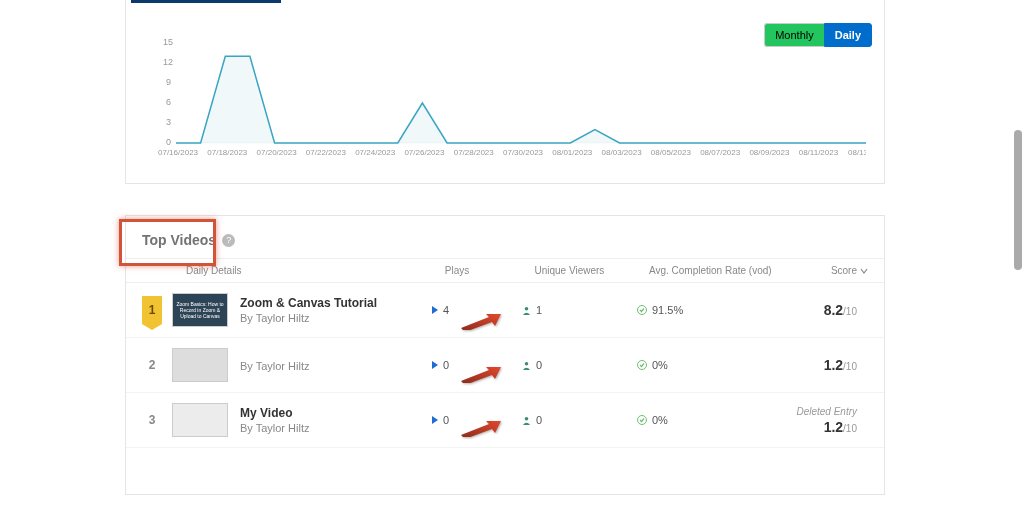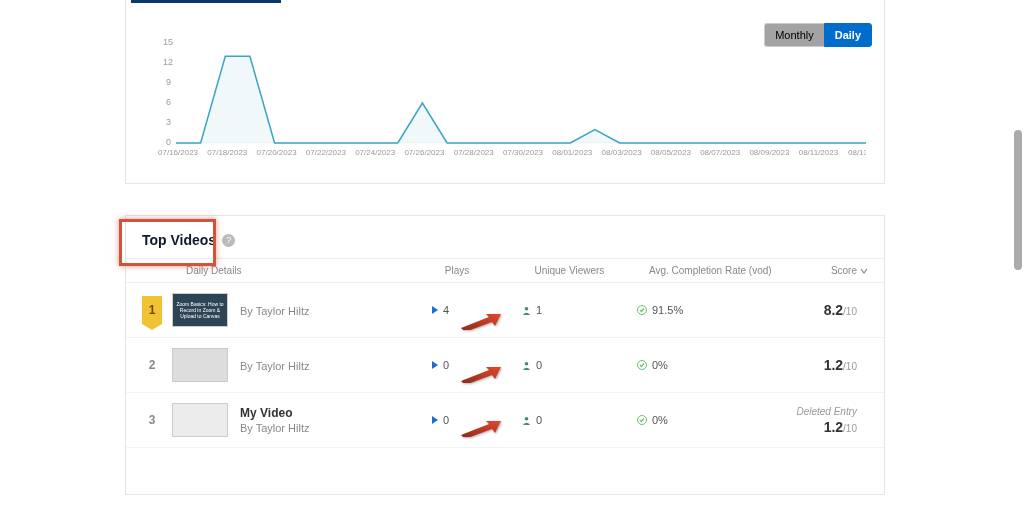--- a/index.html
+++ b/index.html
@@ -3,36 +3,36 @@
   <meta charset="utf-8">
   <style>
     * { box-sizing: border-box; margin: 0; padding: 0; }
     body { font-family: -apple-system, BlinkMacSystemFont, "Segoe UI", Arial, sans-serif; background: #fff; color: #333; }
     .page { width: 1024px; height: 517px; position: relative; overflow: hidden; }
     .scrollbar { position: absolute; right: 2px; top: 130px; width: 8px; height: 140px; background: #aaa; border-radius: 4px; }
     .content-card { position: absolute; left: 125px; top: 0; width: 760px; border: 1px solid #e5e5e5; background: #fff; border-top: none; }
     .tab-indicator { width: 150px; height: 3px; background: #0a3a6b; margin-left: 5px; }
     .chart-area { position: relative; height: 180px; padding: 10px 20px 0 20px; }
     .toggle-group { position: absolute; right: 12px; top: 20px; display: flex; }
-    .toggle-btn { font-size: 11px; padding: 5px 10px; border: 1px solid #ccc; cursor: pointer; background: #a3a3a3; }
+    .toggle-btn { font-size: 11px; padding: 5px 10px; border: 1px solid #ccc; cursor: pointer; background: #22c55e; }
     .toggle-btn.left { border-radius: 3px 0 0 3px; border-right: none; }
     .toggle-btn.right { border-radius: 0 3px 3px 0; }
     .toggle-btn.active { background: #006dcc; border-color: #006dcc; color: #fff; font-weight: 600; }
     .chart-svg { display: block; }
     .y-tick { font-size: 9px; fill: #999; }
     .x-tick { font-size: 8px; fill: #999; }
     .chart-line { fill: none; stroke: #3aa5c2; stroke-width: 1.5; }
     .chart-area-fill { fill: rgba(58,165,194,0.08); }
     .gridline { stroke: #eee; stroke-width: 0.5; }
     .view-details { text-align: center; padding: 8px 0 14px; color: #006dcc; font-size: 12px; cursor: pointer; }
     .view-details svg { vertical-align: middle; margin-right: 4px; }
 
     .section-card { position: absolute; left: 125px; top: 215px; width: 760px; border: 1px solid #e5e5e5; background: #fff; height: 280px; }
     .section-header { padding: 16px 16px 10px 16px; display: flex; align-items: center; gap: 6px; }
-    .section-title { font-size: 14px; font-weight: 600; color: #0f172a; }
+    .section-title { font-size: 14px; font-weight: 600; color: #737373; }
     .info-icon { width: 13px; height: 13px; border-radius: 50%; background: #bbb; color: #fff; font-size: 9px; display: inline-flex; align-items: center; justify-content: center; }
 
     .highlight-box { position: absolute; left: 119px; top: 219px; width: 97px; height: 47px; border: 3px solid #d2533a; box-shadow: 0 0 6px rgba(210,83,58,0.6); pointer-events: none; }
 
     .table-header { display: flex; font-size: 10px; color: #888; padding: 6px 16px 6px 60px; border-top: 1px solid #eee; border-bottom: 1px solid #eee; }
     .col-details { width: 260px; }
     .col-plays { width: 90px; text-align: left; }
     .col-viewers { width: 115px; text-align: left; }
     .col-rate { width: 140px; text-align: left; }
     .col-score { width: 80px; text-align: center; display: flex; justify-content: flex-end; align-items: center; gap: 3px; }
@@ -135,20 +135,21 @@
       </div>
     </div>
 
     <div id="table-body">
         <div class="table-row">
           <div class="rank-cell">
             <div class="rank-badge">1</div>
           </div>
           <div class="thumb dark">Zoom Basics: How to Record in Zoom &amp; Upload to Canvas</div>
           <div class="video-meta">
+            <div class="video-title">Zoom &amp; Canvas Tutorial</div>
             <div class="video-author">By Taylor Hiltz</div>
           </div>
           <div class="metric metric-plays">
             <span class="play-triangle"></span>
             <span>4</span>
           </div>
           <div class="metric metric-viewers">
             <svg class="person-icon" viewBox="0 0 10 10">
               <circle cx="5" cy="3" r="2" fill="#3b8f6e"></circle>
               <path d="M1 10 Q5 5 9 10" fill="#3b8f6e"></path>

